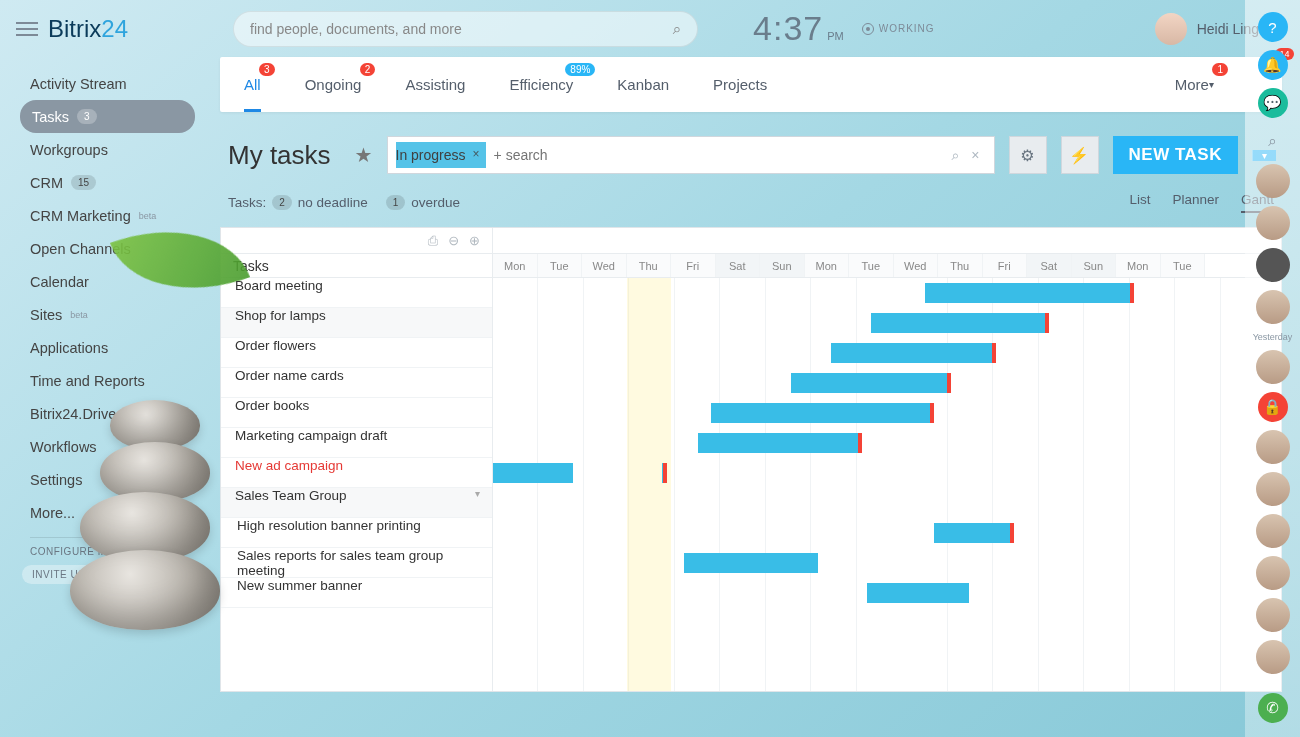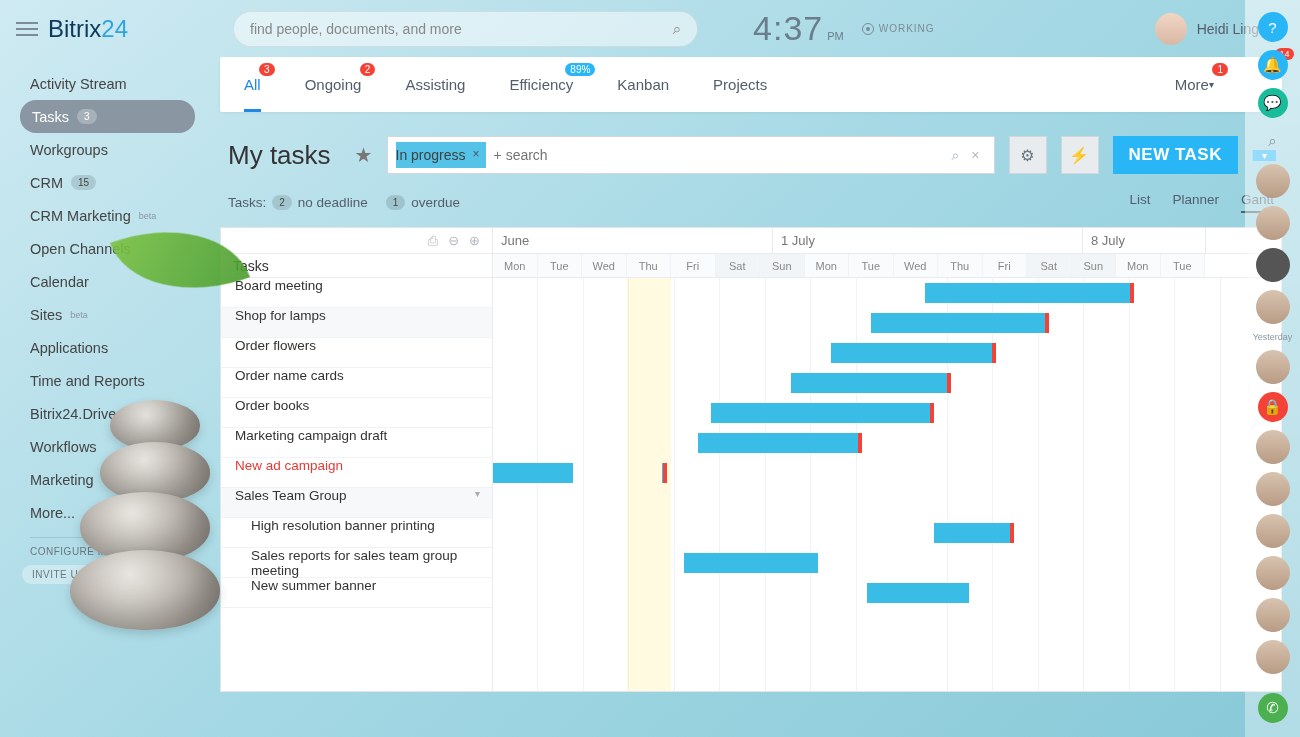--- a/index.html
+++ b/index.html
@@ -75,21 +75,21 @@
 .g-days-row { height:24px; display:flex; border-bottom:1px solid #e8ecef; }
 .g-tasks-hd { width:272px; border-right:1px solid #e8ecef; display:flex; align-items:center; padding-left:12px; font-size:14px; color:#333; }
 .g-days { flex:1; display:flex; font-size:11px; color:#888; }
 .g-day { width:44.5px; text-align:center; border-right:1px solid #f0f3f5; display:flex; align-items:center; justify-content:center; background:#fafbfc; }
 .g-day.we { background:#f2f5f7; }
 .g-body { flex:1; display:flex; position:relative; }
 .g-left { width:272px; border-right:1px solid #e8ecef; }
 .g-row { height:30px; border-bottom:1px solid #f0f3f5; display:flex; align-items:flex-start; padding-left:14px; font-size:13.5px; color:#333; cursor:pointer; }
 .g-row.grp { background:#f7f8f9; font-weight:500; justify-content:space-between; padding-right:12px; }
 .g-row.red { color:#e53935; }
-.g-row.sub { padding-left:30px; }
+.g-row.sub { padding-left:16px; }
 .g-right { flex:1; position:relative; background:repeating-linear-gradient(90deg,#fff 0 44.5px,#f0f3f5 44.5px 45.5px); }
 .g-bar { position:absolute; height:20px; background:#39bde7; border-right:4px solid #f44336; cursor:pointer; }
 .g-bar.nb { border-right:0; }
 .g-today { position:absolute; top:0; bottom:0; width:44.5px; background:rgba(255,235,130,.25); pointer-events:none; }
 
 .right-rail { position:absolute; right:0; top:0; bottom:0; width:55px; background:linear-gradient(180deg,rgba(255,255,255,.55),rgba(255,255,255,.35)); display:flex; flex-direction:column; align-items:center; padding-top:12px; gap:8px; }
 .rail-btn { width:30px; height:30px; border-radius:50%; display:flex; align-items:center; justify-content:center; color:#fff; font-size:15px; cursor:pointer; position:relative; }
 .rail-help { background:#29b6f6; }
 .rail-help .ct { position:absolute; top:-4px; right:-6px; background:#f44336; font-size:9px; padding:1px 4px; border-radius:7px;margin-top:40px; }
 .rail-bell { background:#29b6f6; }
@@ -173,21 +173,21 @@
       <div class="nav-item">
         <span>Time and Reports</span>
       </div>
       <div class="nav-item">
         <span>Bitrix24.Drive</span>
       </div>
       <div class="nav-item">
         <span>Workflows</span>
       </div>
       <div class="nav-item">
-        <span>Marketing</span>
+        <span>Settings</span>
       </div>
       <div class="nav-item">
         <span>More...</span>
       </div>
       <div class="nav-sep"></div>
       <div class="cfg-btn">CONFIGURE MENU <span>⚙</span></div>
       <div class="invite-btn">INVITE USERS <span>+</span></div>
     </div>
 
   <div class="main">
@@ -237,25 +237,20 @@
       </div>
     </div>
 
     <div class="gantt">
       <div class="g-top">
         <div class="g-tools">
           <span>⎙</span>
           <span>⊖</span>
           <span>⊕</span>
         </div>
-        <div class="g-months" id="g-months">
-            <div class="g-month" style="width: 280px;">June</div>
-            <div class="g-month" style="width: 310px;">1 July</div>
-            <div class="g-month" style="width: 123px;">8 July</div>
-          </div>
       </div>
       <div class="g-days-row">
         <div class="g-tasks-hd">Tasks</div>
         <div class="g-days" id="g-days">
             <div class="g-day">Mon</div>
             <div class="g-day">Tue</div>
             <div class="g-day">Wed</div>
             <div class="g-day">Thu</div>
             <div class="g-day">Fri</div>
             <div class="g-day we">Sat</div>

